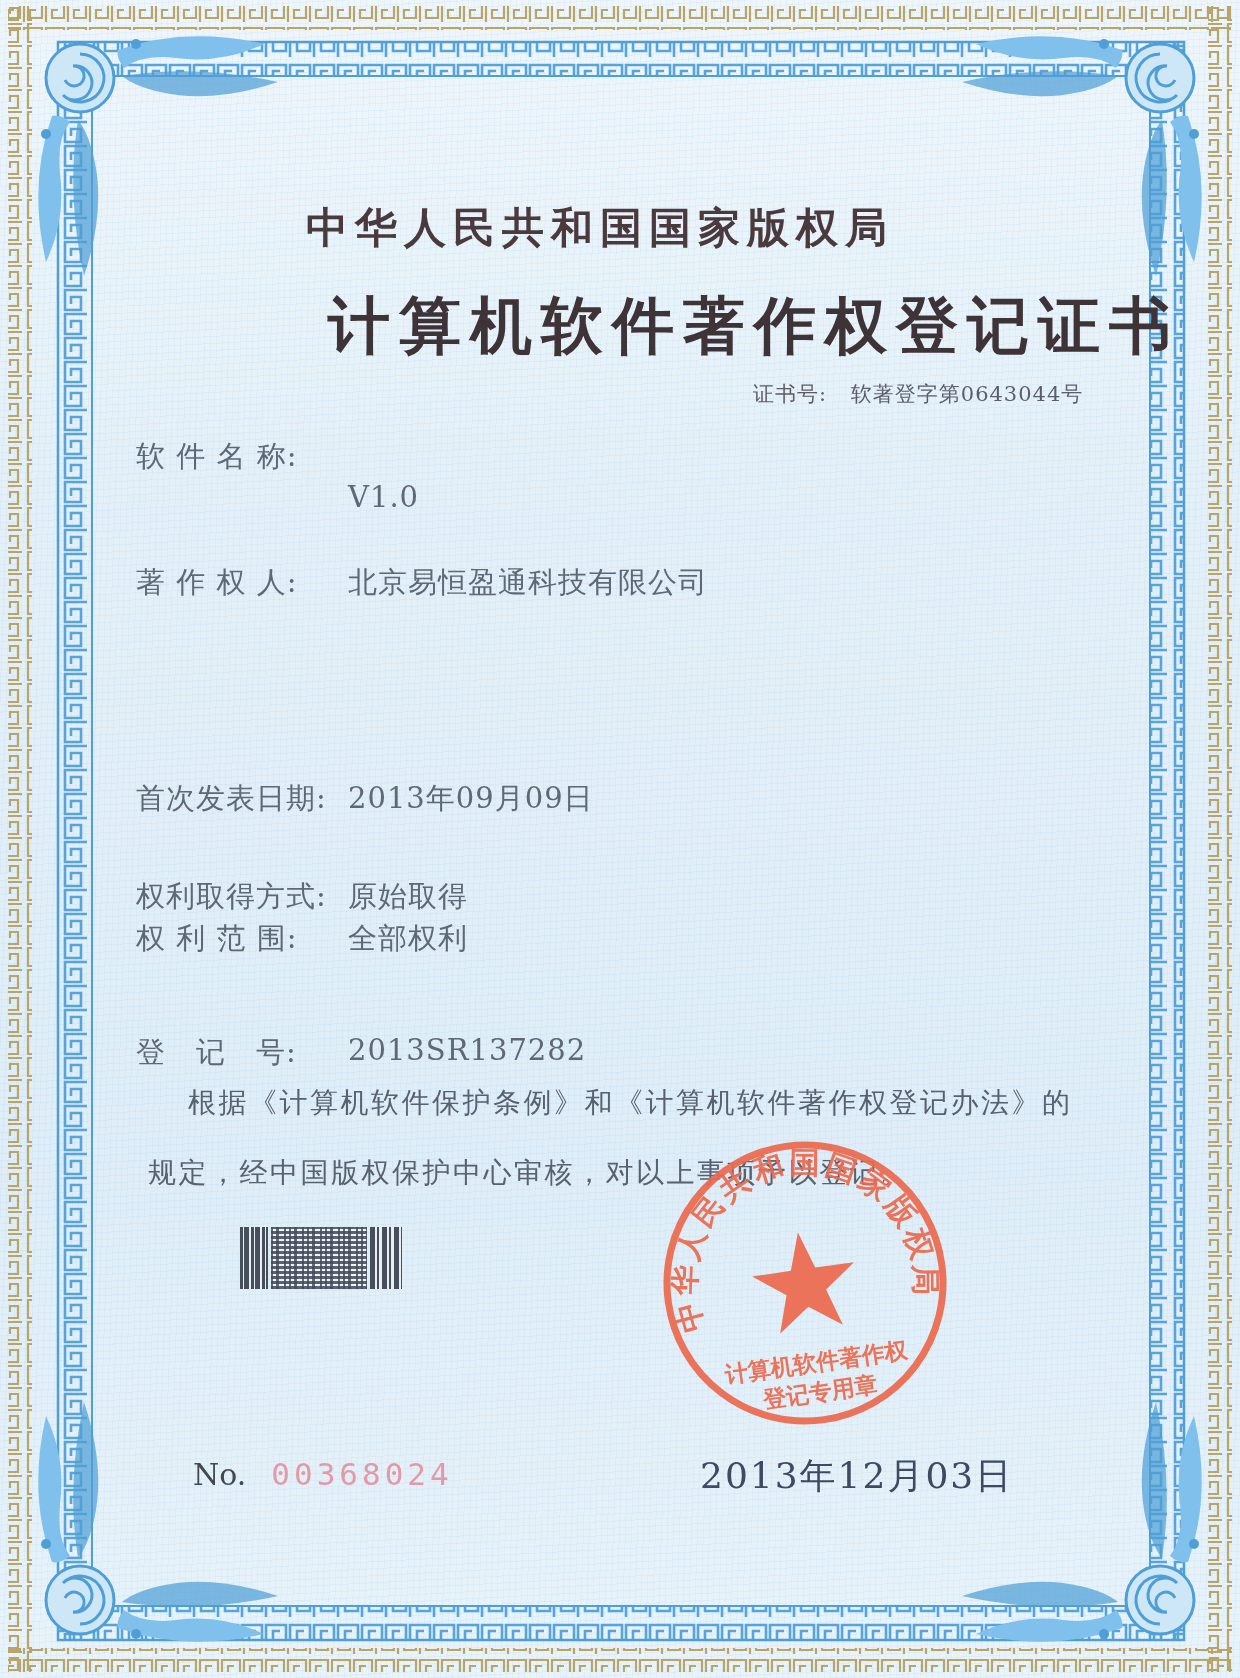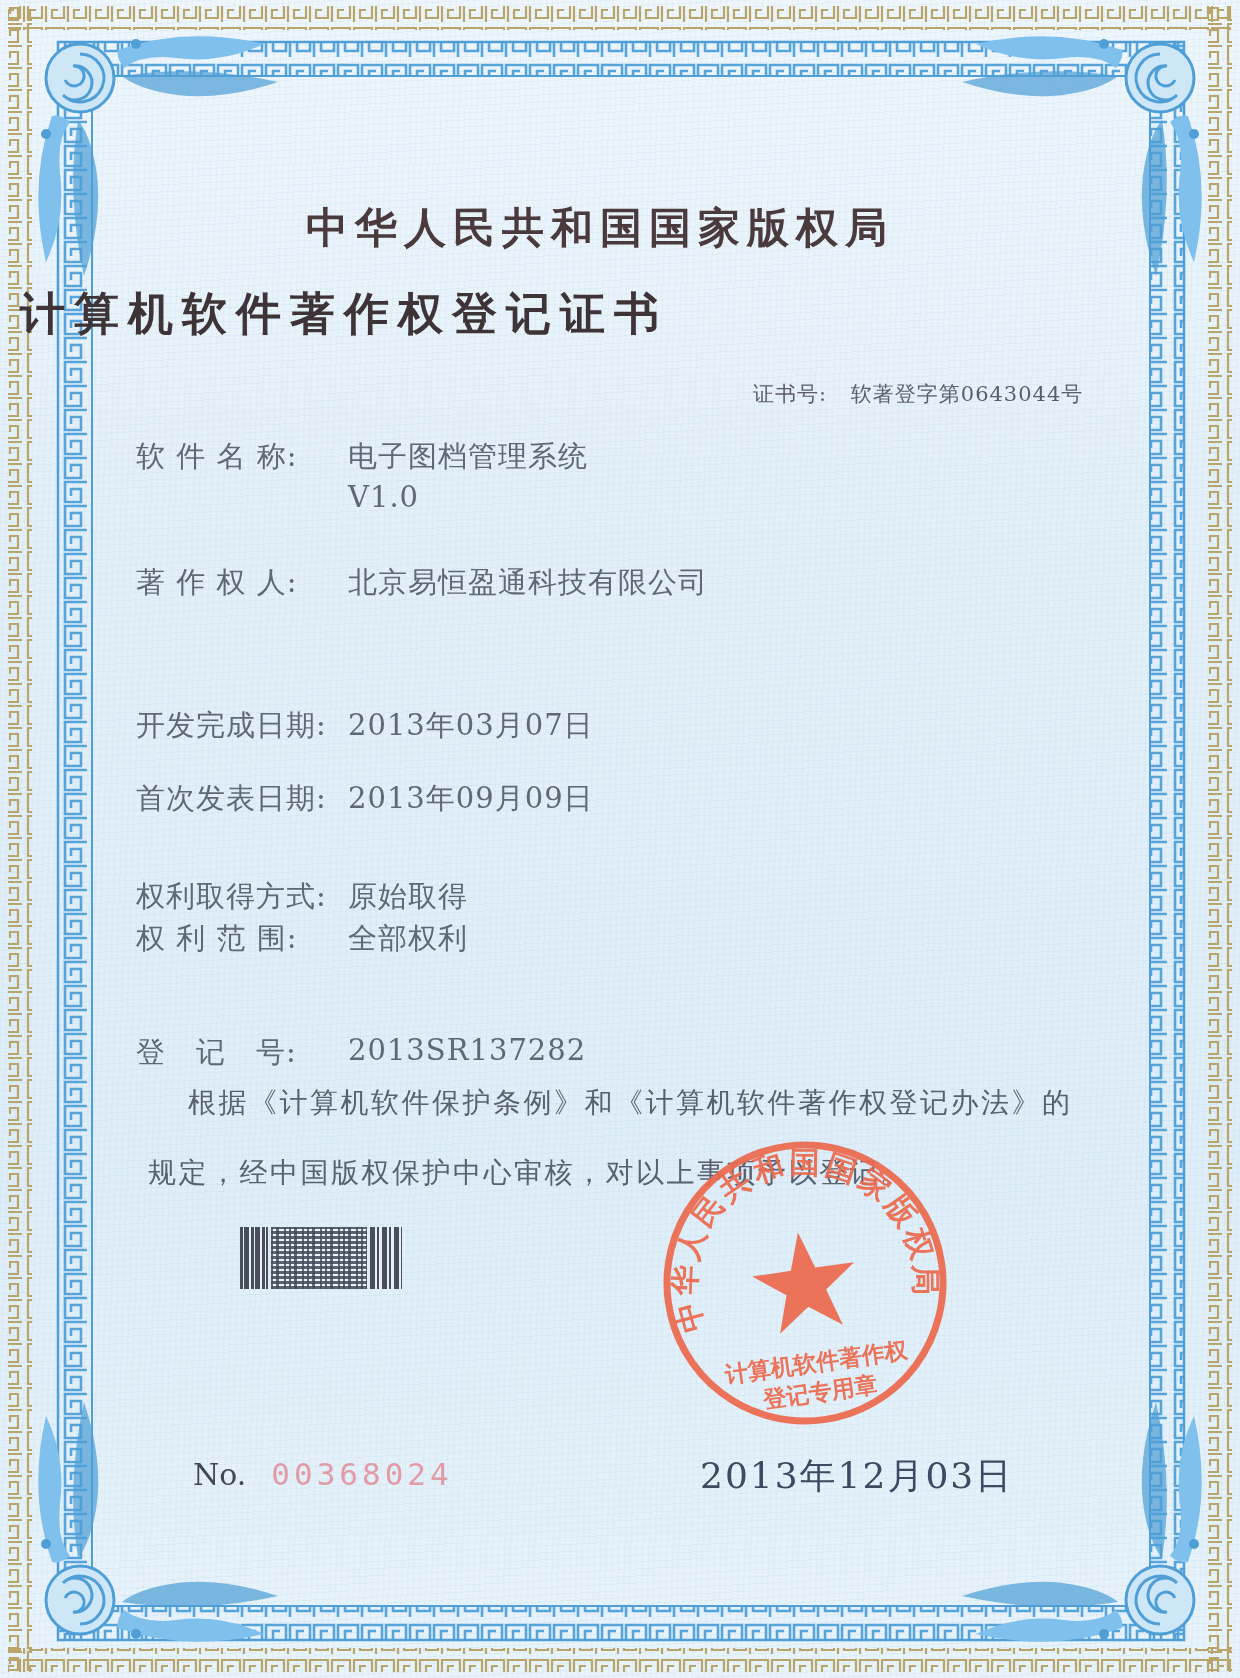--- a/index.html
+++ b/index.html
@@ -18,22 +18,22 @@
       linear-gradient(180deg,#eef6fb 0%, #e4f0f8 28%, #deedf7 70%, #e8f3fa 100%);
   }
   .abs { position:absolute; }
   svg.frame { position:absolute; inset:0; pointer-events:none; }
 
   .title1 {
     top:200px; left:20px; width:1160px; text-align:center;
     font-size:42px; font-weight:bold; letter-spacing:7px; color:#4a393d;
   }
   .title2 {
-    top:284px; left:20px; width:1160px; text-align:left;
-    font-size:45px; font-weight:bold; letter-spacing:9px; color:#3e3337;
+    top:284px; left:20px; width:1160px; text-align:right;
+    font-size:62px; font-weight:bold; letter-spacing:9px; color:#3e3337;
   }
   .certno { top:380px; left:753px; font-size:21px; color:#5e5a64; letter-spacing:1px; white-space:nowrap; }
   .certno .val { margin-left:16px; color:#5a5e6c; }
 
   .row { width:100%; height:36px; font-size:29px; color:#5e6876; }
   .row .lbl { position:absolute; left:136px; top:0; white-space:pre; letter-spacing:1px; }
   .row .val { position:absolute; left:348px; top:0; letter-spacing:1px; white-space:pre; }
   .r-name    { top:437px; }
   .r-version { top:480px; }
   .r-author  { top:563px; }
@@ -124,32 +124,27 @@
   <div class="abs title1">中华人民共和国国家版权局</div>
   <div class="abs title2">计算机软件著作权登记证书</div>
 
   <div class="abs certno">
     <span>证书号:</span>
     <span class="val">软著登字第0643044号</span>
   </div>
 
   <div class="abs row r-name">
     <span class="lbl">软 件 名 称:</span>
-    <span class="val">电子图档管理系统</span>
   </div>
   <div class="abs row r-version">
     <span class="val">V1.0</span>
   </div>
   <div class="abs row r-author">
     <span class="lbl">著 作 权 人:</span>
     <span class="val">北京易恒盈通科技有限公司</span>
-  </div>
-  <div class="abs row r-dev">
-    <span class="lbl">开发完成日期:</span>
-    <span class="val">2013年03月07日</span>
   </div>
   <div class="abs row r-pub">
     <span class="lbl">首次发表日期:</span>
     <span class="val">2013年09月09日</span>
   </div>
   <div class="abs row r-acq">
     <span class="lbl">权利取得方式:</span>
     <span class="val">原始取得</span>
   </div>
   <div class="abs row r-scope">

